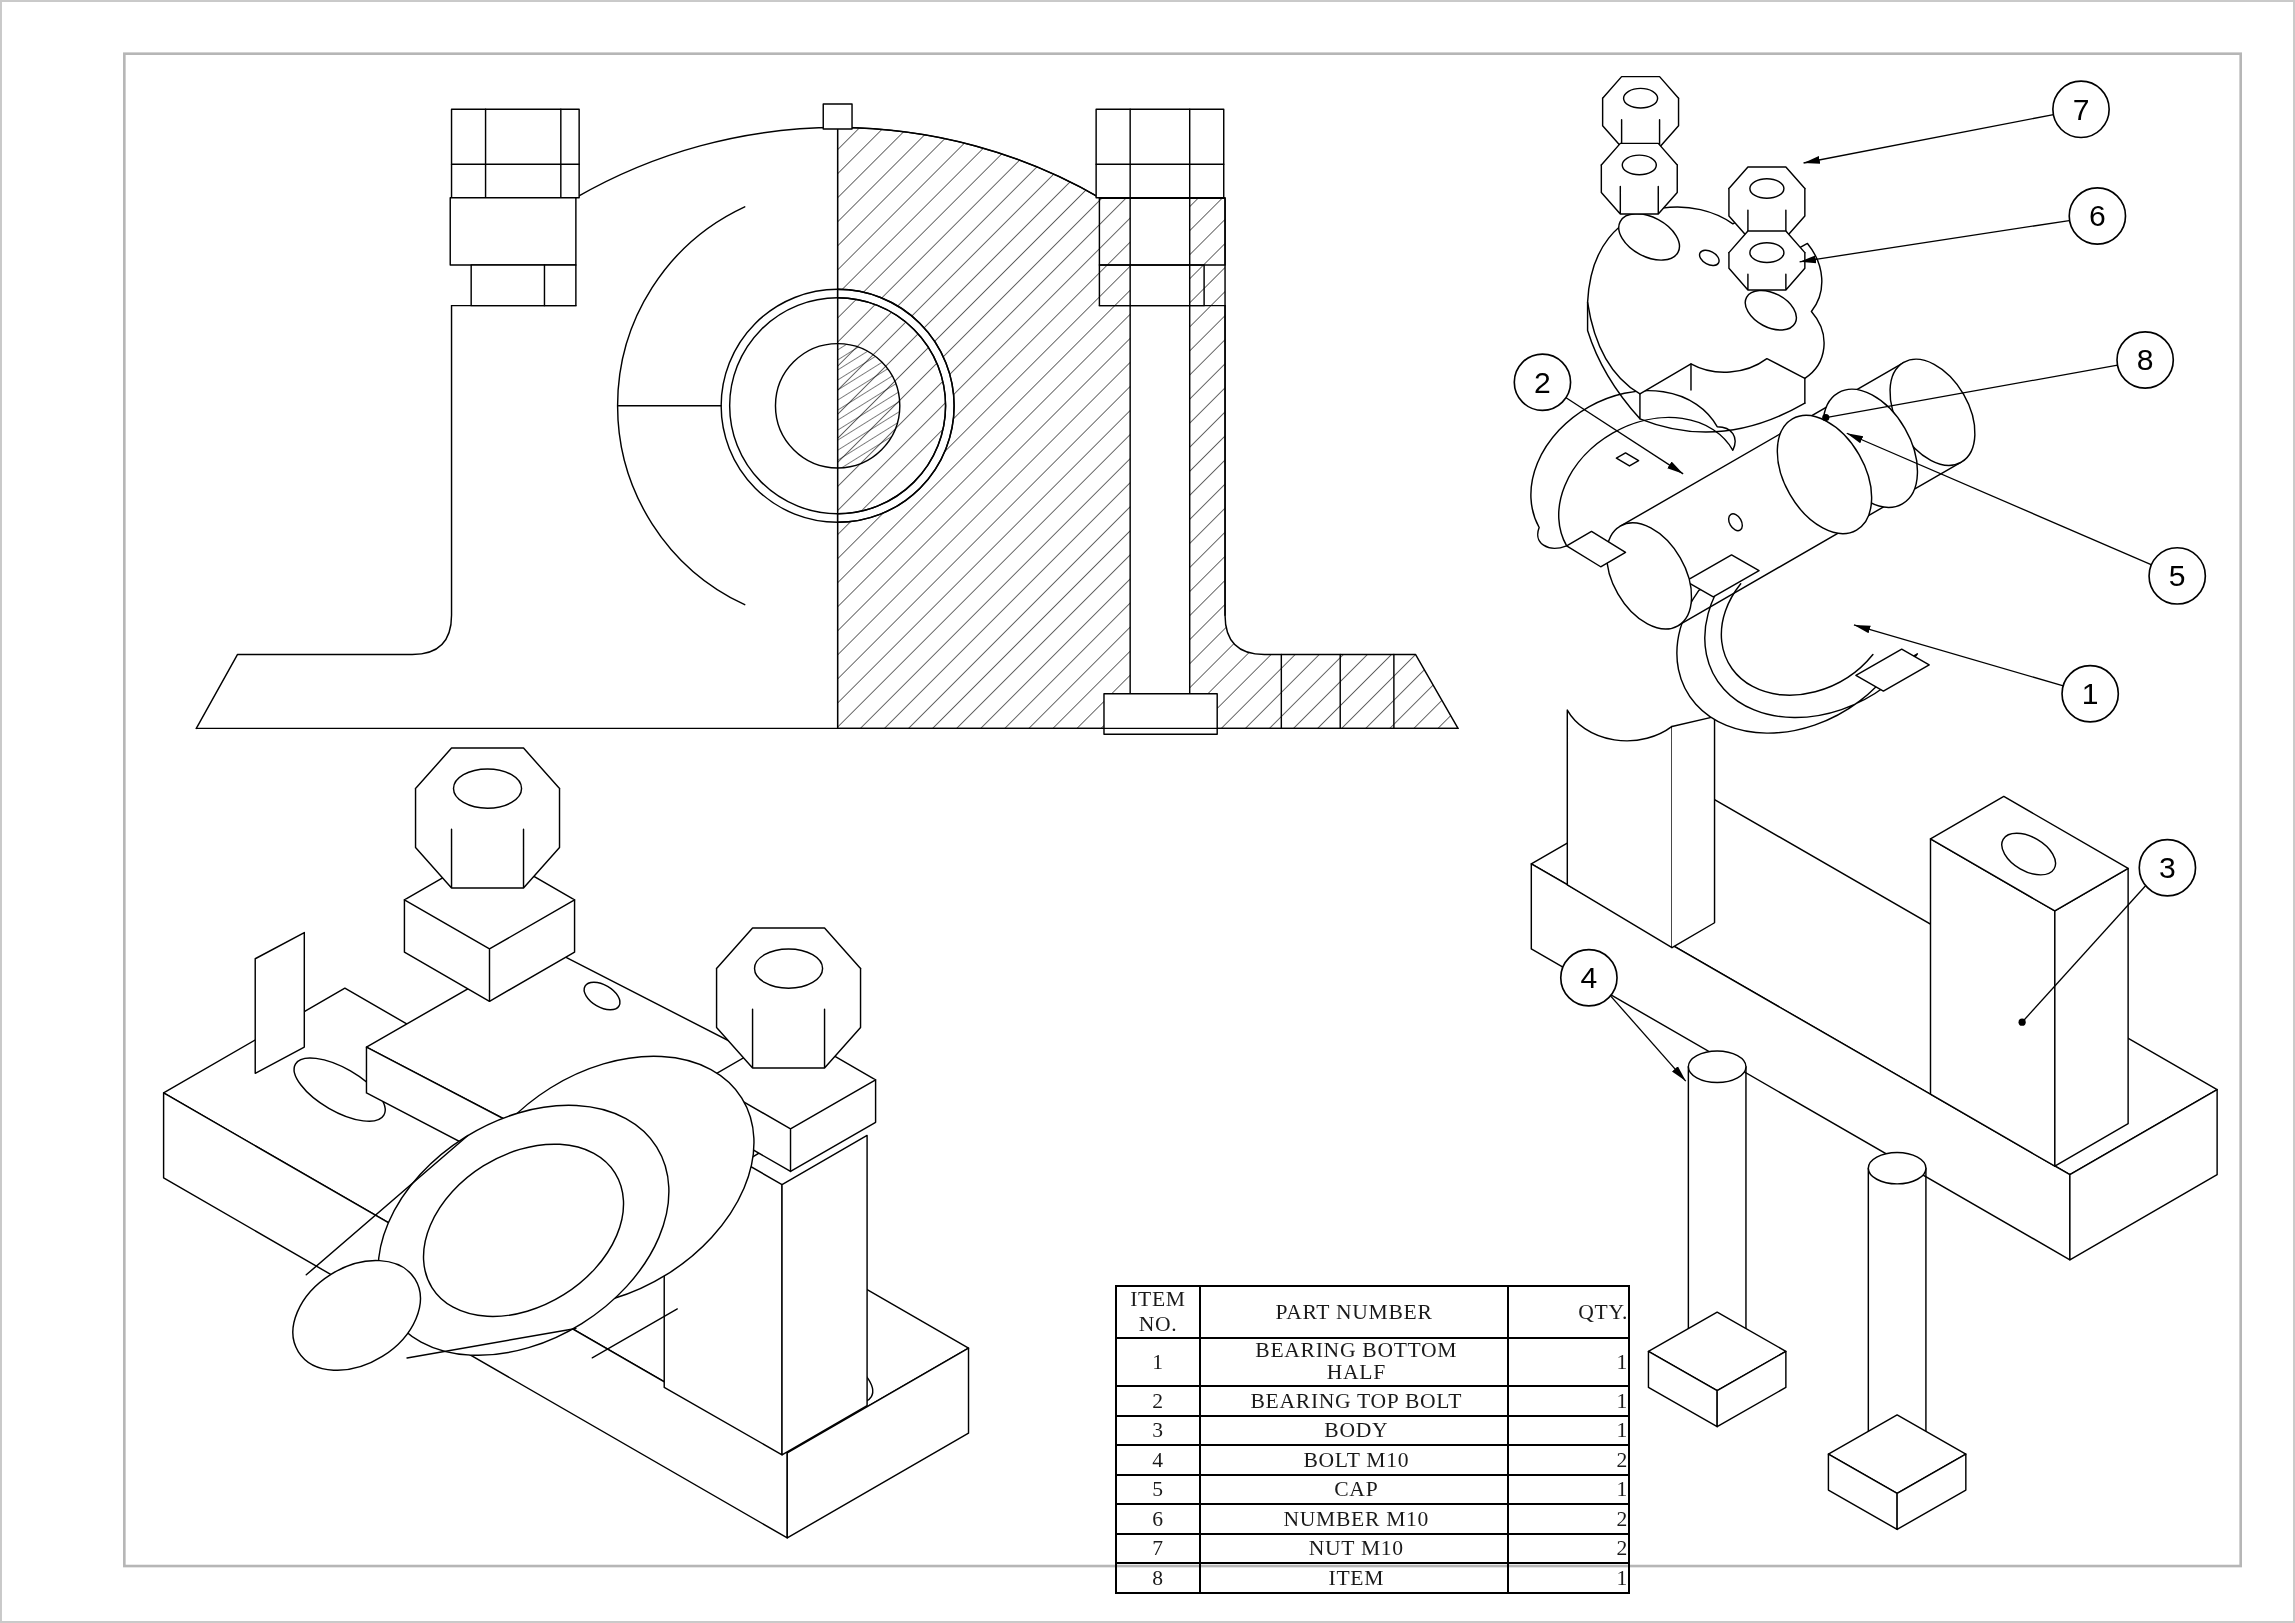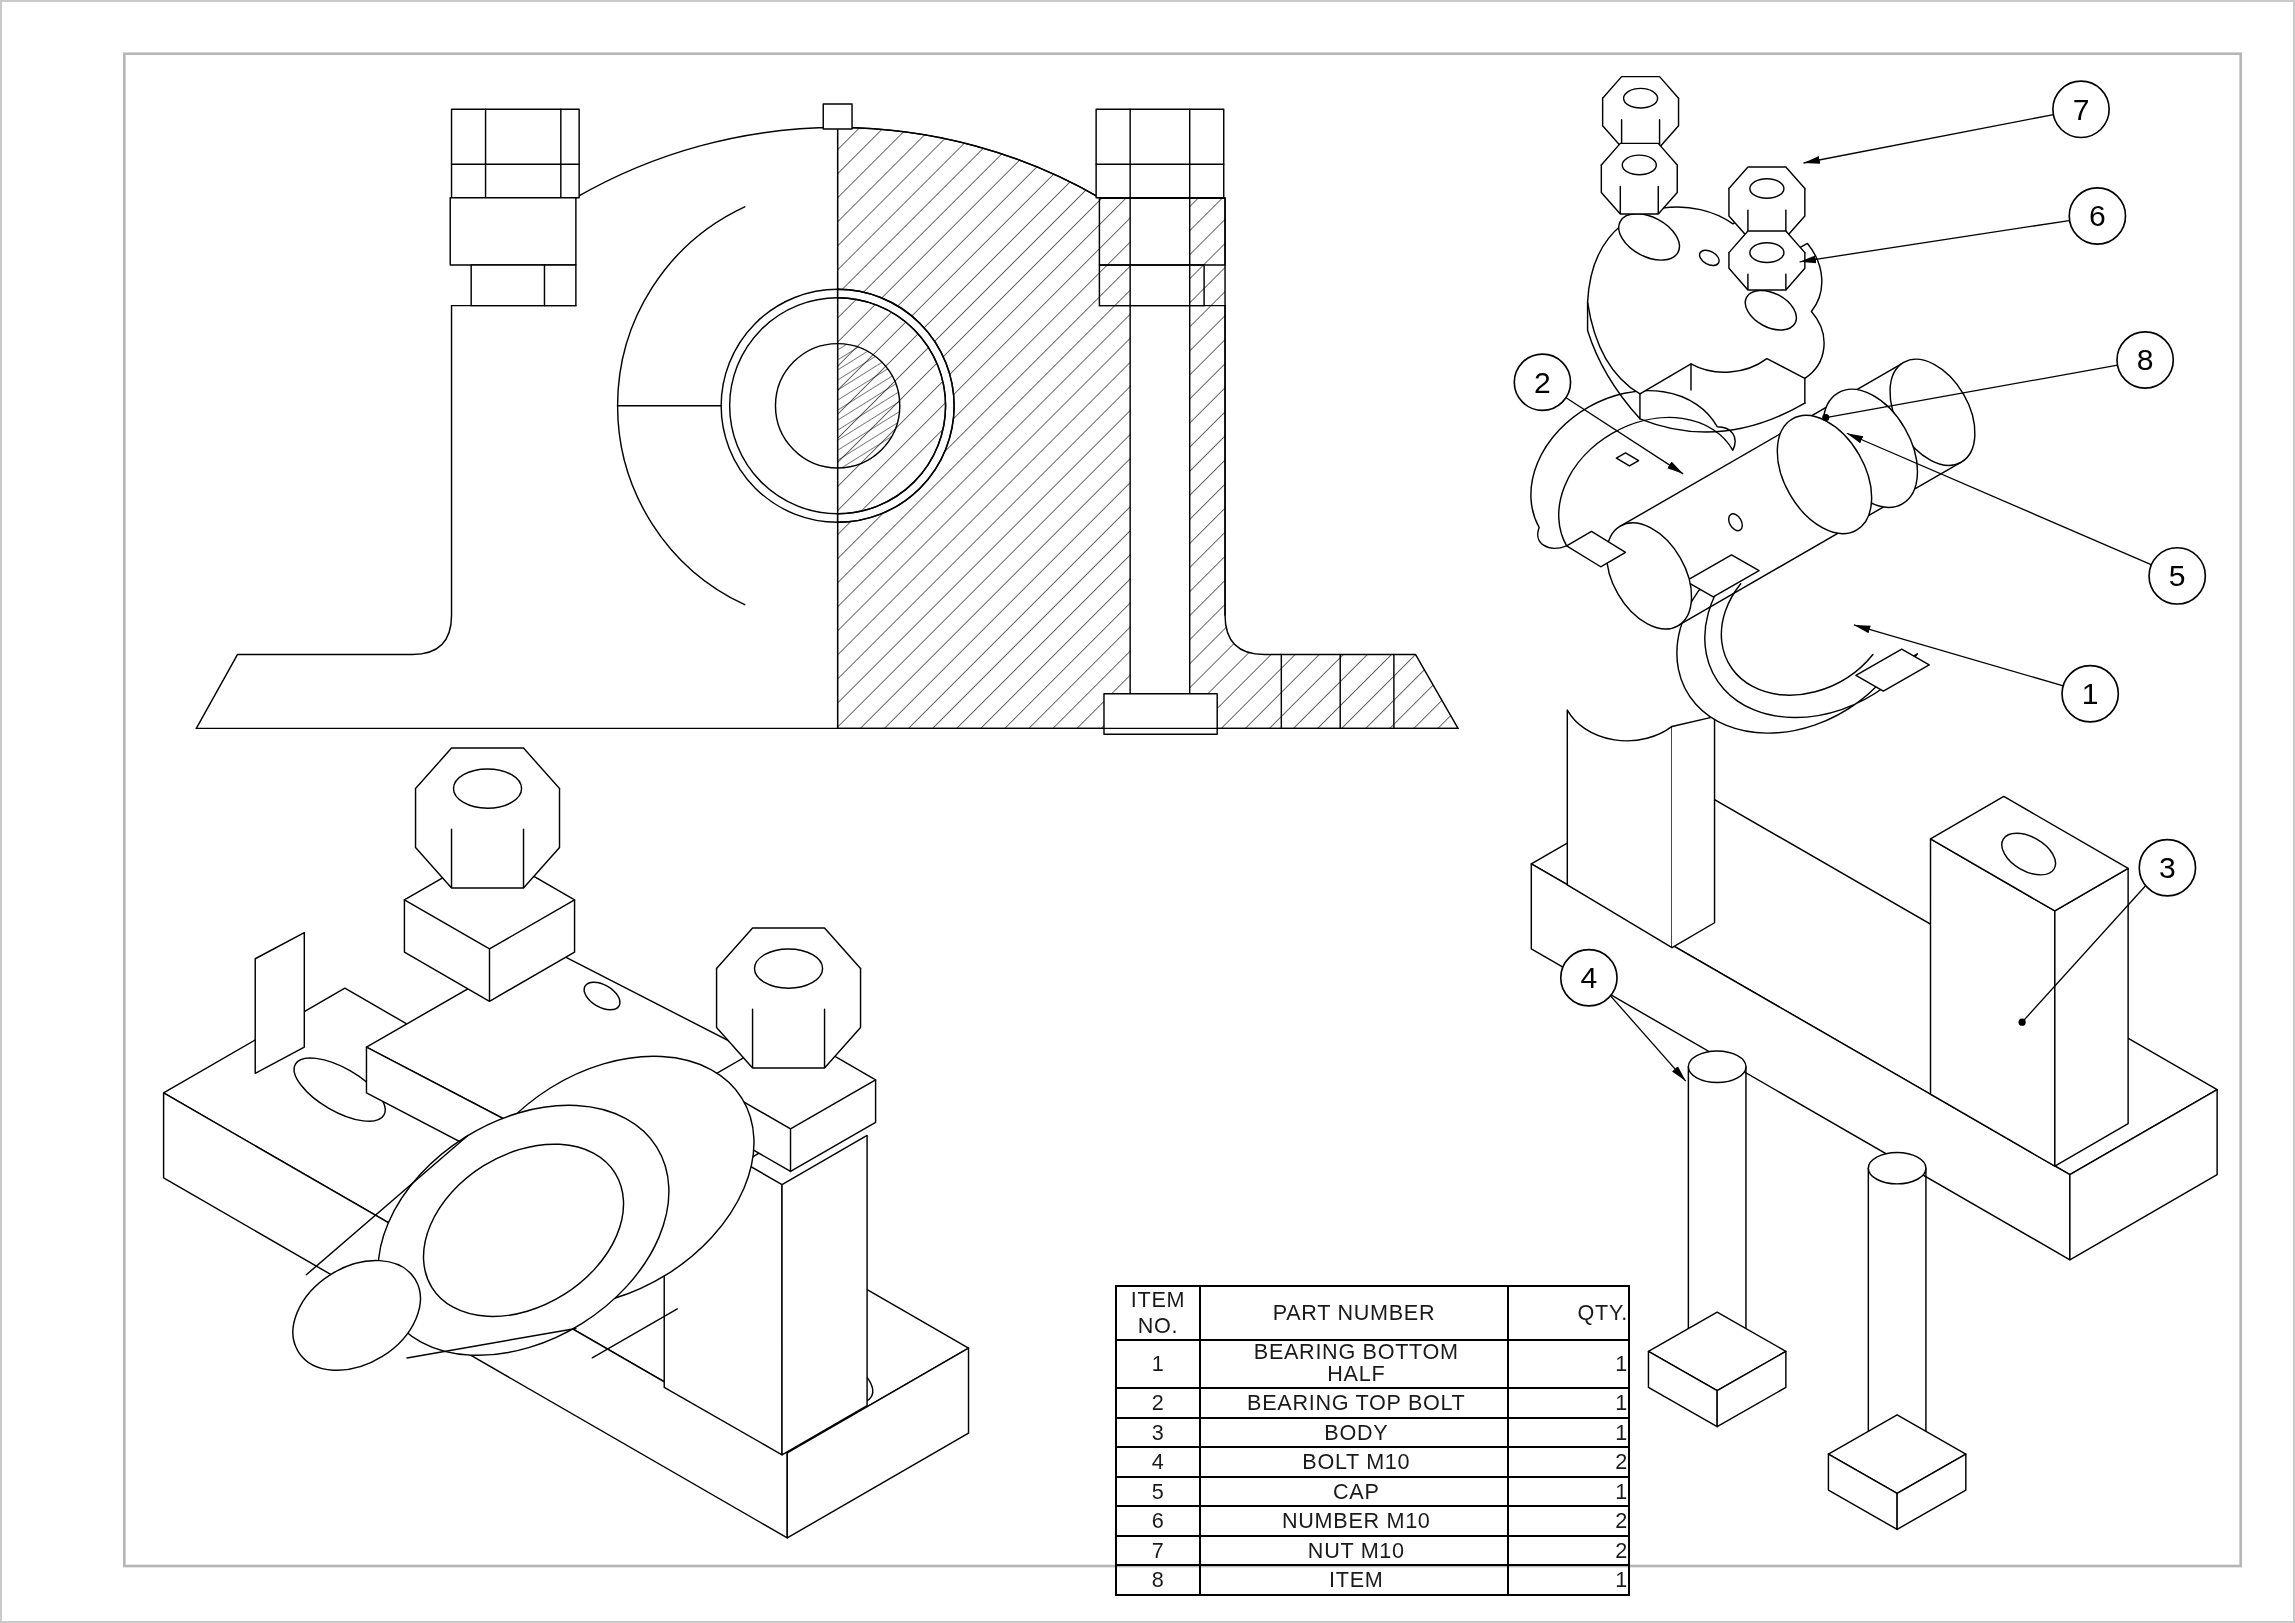--- a/index.html
+++ b/index.html
@@ -1,21 +1,21 @@
 <!DOCTYPE html>
 <html style="font-size:10.5px"><head>
 <meta charset="utf-8">
 <style>
   html,body{margin:0;padding:0;background:#ffffff;}
   body{width:2295px;height:1623px;position:relative;font-family:"Liberation Sans",sans-serif;}
   .sheet{position:absolute;inset:0;background:#fff;}
   svg{position:absolute;left:0;top:0;}
   
   .bom{position:absolute;left:1115px;top:1285px;width:508px;border-collapse:collapse;table-layout:fixed;
-       font-family:Liberation Sans, sans-serif;font-size:21.6px;color:#1a1a1a;letter-spacing:0.7px;}
+       font-family:Liberation Serif, serif;font-size:21.6px;color:#1a1a1a;letter-spacing:0.7px;}
   .bom td,.bom th{border:2px solid #000;padding:0;vertical-align:middle;font-weight:400;overflow:hidden;white-space:normal;}
   .bom th{height:29px;text-align:center;}
   .bom td{height:27.5px;}
   .bom .c-item{width:82px;text-align:center;}
   .bom .c-part{width:306px;text-align:center;}
   .bom .c-qty{width:119px;text-align:right;margin-top:9px;}
   .bom td.c-part span{display:inline-block;padding-left:4.6px;line-height:1.04;}
   .bom tr.row-0{height:45px;}
   .bom tr.row-0 td.c-part span{max-width:229px;}
 </style>

